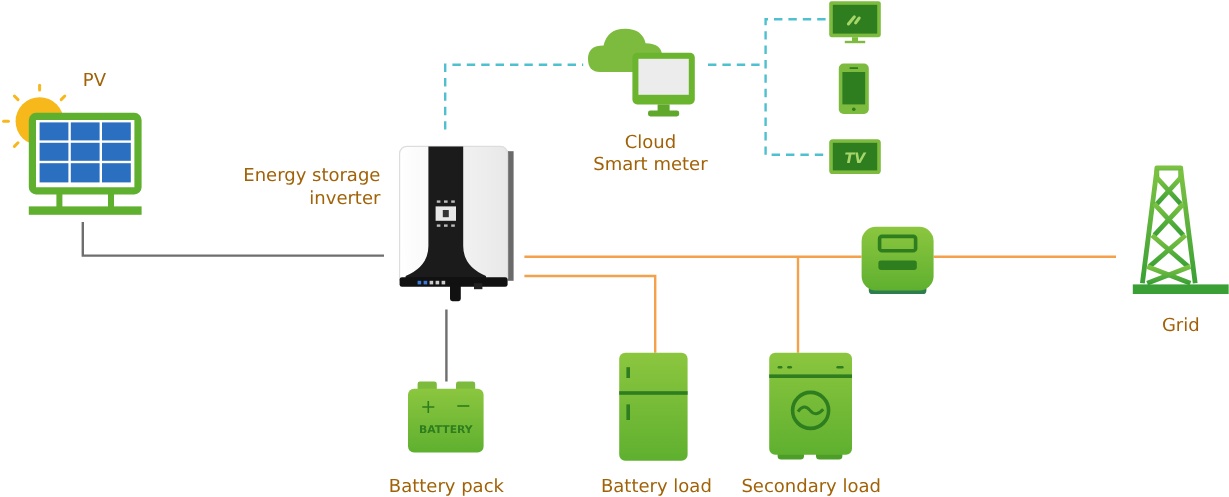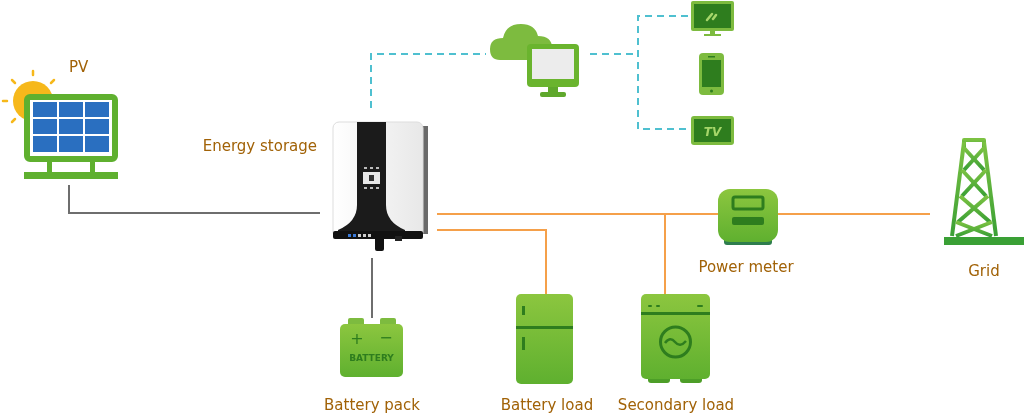--- a/index.html
+++ b/index.html
@@ -186,24 +186,28 @@
     <circle cx="675.5" cy="342" r="15" fill="none" stroke="#2e7d1e" stroke-width="3"></circle>
     <path d="M665,343 Q670,336 675,342 Q680,348 686,341" fill="none" stroke="#2e7d1e" stroke-width="2.5"></path>
   </g>
 </svg>
 
   
   <div class="label" style="left:69px; top:58px;">PV</div>
 
   <div class="label lbl-right" style="left:180px; top:125px; width:137px;margin-top:12px;">
     <div>Energy storage</div>
+    <div>inverter</div>
   </div>
 
-
-  <div class="label lbl-center" style="left:686px; top:258px; width:120px;">Power meter</div>
+  <div class="label lbl-center" style="left:482px; top:109px; width:120px;">
+    <div>Cloud</div>
+    <div>Smart meter</div>
+  </div>
+
 
   <div class="label lbl-center" style="left:944px; top:262px; width:80px;">Grid</div>
 
   <div class="label lbl-center" style="left:312px; top:396px; width:120px;text-align:center;">Battery pack</div>
 
   <div class="label lbl-center" style="left:484px; top:396px; width:126px;">Battery load</div>
 
   <div class="label lbl-center" style="left:608px; top:396px; width:136px;">Secondary load</div>
 </div>
 

